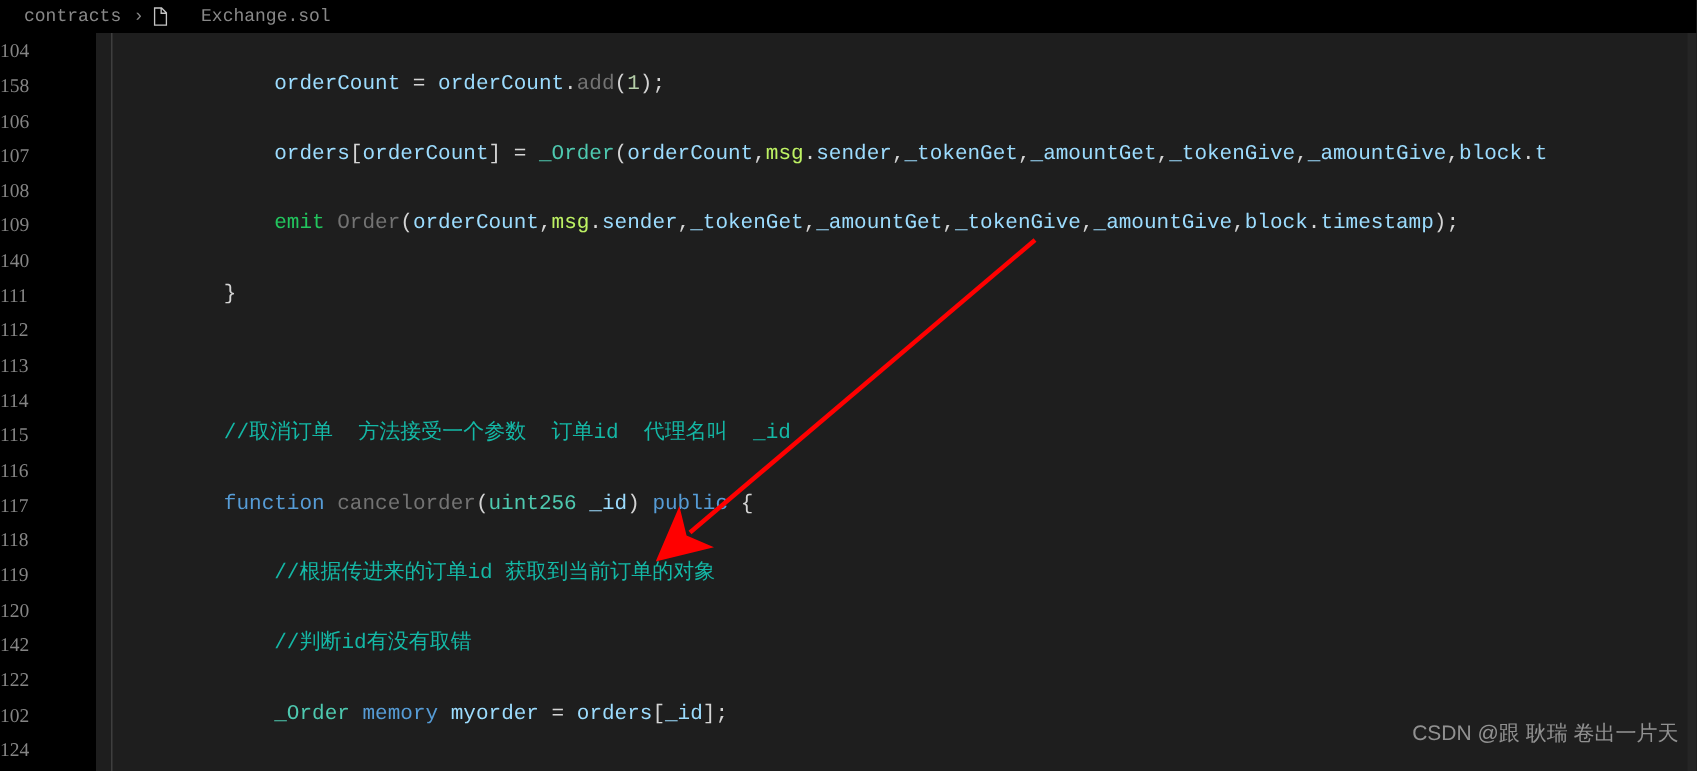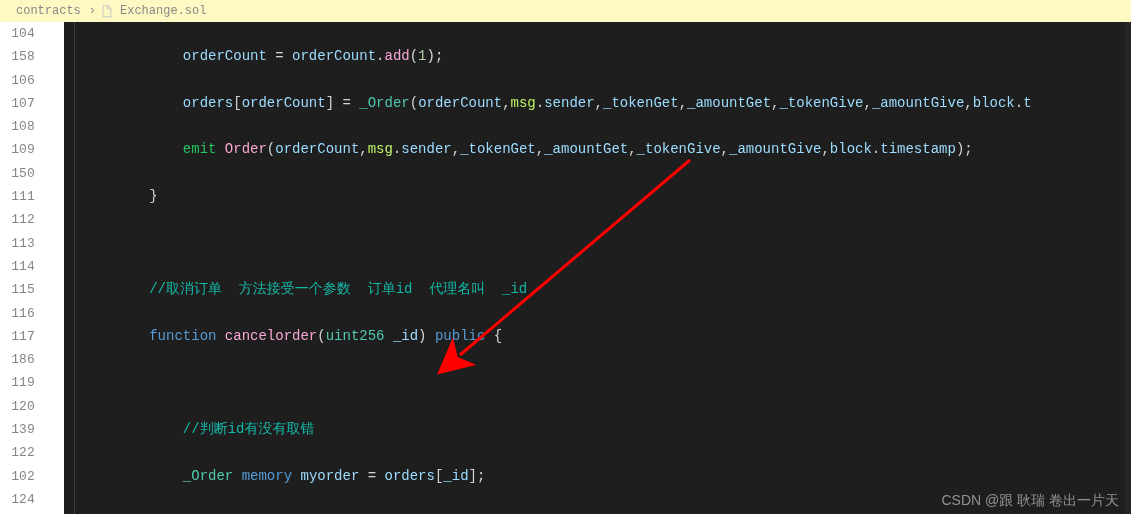--- a/index.html
+++ b/index.html
@@ -13,36 +13,37 @@
       height: 514px;
       position: relative;
     }
     .breadcrumb {
       height: 22px;
       display: flex;
       align-items: center;
       padding-left: 12px;
       font-size: 12px;
       color: #888;
-      background: #fef9c3;
+      background: #000000;
     }
     .breadcrumb span { margin: 0 4px; }
     .editor {
       display: flex;
       height: calc(100% - 22px);
     }
     .gutter {
       width: 64px;
-      text-align: center;
+      text-align: left;
       padding-right: 18px;
       color: #858585;
       user-select: none;
       font-size: 13px;
       line-height: 23.3px;
-      background: #ffffff;
+      background: #000000;
+      font-family: Liberation Serif, serif;
     }
     .gutter div { height: 23.3px; }
     .fold-line {
       position: absolute;
       left: 74px;
       top: 22px;
       width: 1px;
       height: 100%;
       background: #3e3e3e;
     }
@@ -51,32 +52,32 @@
       line-height: 23.3px;
       white-space: pre;
       font-size: 14px;
       padding-left: 18px;
     }
     .code-line { height: 23.3px; }
     .tk-comment { color: #14b8a6; }
     .tk-keyword { color: #569cd6; }
     .tk-keyword2 { color: #22c55e; }
     .tk-type { color: #4ec9b0; }
-    .tk-func { color: #f9a8d4; }
+    .tk-func { color: #737373; }
     .tk-var { color: #9cdcfe; }
     .tk-num { color: #b5cea8; }
     .tk-msg { color: #bef264; }
     .tk-sender { color: #9cdcfe; }
     .arrow {
       position: absolute;
       pointer-events: none;
     }
     .watermark {
       position: absolute;
-      bottom: 4px;
+      bottom: 16px;
       right: 12px;
       color: #b8b8b8;
       font-size: 14px;
       font-family: sans-serif;
       opacity: 0.75;
     }
     .minimap {
       position: absolute;
       right: 0;
       top: 22px;
@@ -87,58 +88,58 @@
   </style>
 </head>
 <body>
 
 <div class="breadcrumb">
   <span>contracts</span>
   <span>›</span>
   <svg width="14" height="14" viewBox="0 0 16 16">
       <path fill="#c5c5c5" d="M9 1H3v14h10V5L9 1zm0 1.5L11.5 5H9V2.5zM4 14V2h4v4h4v8H4z"></path>
     </svg>
-  <span style="margin-left:6px">Exchange.sol</span>
+  <span style="margin-left:20px">Exchange.sol</span>
 </div>
 
 <div class="fold-line"></div>
 
 <div class="editor">
   <div class="gutter">
     <div>104</div>
       <div>158</div>
       <div>106</div>
       <div>107</div>
       <div>108</div>
       <div>109</div>
-      <div>150</div>
+      <div>140</div>
       <div>111</div>
       <div>112</div>
       <div>113</div>
       <div>114</div>
       <div>115</div>
       <div>116</div>
       <div>117</div>
-      <div>186</div>
+      <div>118</div>
       <div>119</div>
       <div>120</div>
-      <div>139</div>
+      <div>142</div>
       <div>122</div>
       <div>102</div>
       <div>124</div>
   </div>
   <div class="code">
 <div class="code-line"><span>            </span><span class="tk-var">orderCount</span><span> = </span><span class="tk-var">orderCount</span><span>.</span><span class="tk-func">add</span><span>(</span><span class="tk-num">1</span><span>);</span></div>
 <div class="code-line"><span>            </span><span class="tk-var">orders</span><span>[</span><span class="tk-var">orderCount</span><span>]</span><span> = </span><span class="tk-type">_Order</span><span>(</span><span class="tk-var">orderCount</span><span>,</span><span class="tk-msg">msg</span><span>.</span><span class="tk-sender">sender</span><span>,</span><span class="tk-var">_tokenGet</span><span>,</span><span class="tk-var">_amountGet</span><span>,</span><span class="tk-var">_tokenGive</span><span>,</span><span class="tk-var">_amountGive</span><span>,</span><span class="tk-var">block</span><span>.</span><span class="tk-var">t</span></div>
 <div class="code-line"><span>            </span><span class="tk-keyword2">emit</span><span> </span><span class="tk-func">Order</span><span>(</span><span class="tk-var">orderCount</span><span>,</span><span class="tk-msg">msg</span><span>.</span><span class="tk-sender">sender</span><span>,</span><span class="tk-var">_tokenGet</span><span>,</span><span class="tk-var">_amountGet</span><span>,</span><span class="tk-var">_tokenGive</span><span>,</span><span class="tk-var">_amountGive</span><span>,</span><span class="tk-var">block</span><span>.</span><span class="tk-var">timestamp</span><span>);</span></div>
 <div class="code-line"><span>        </span><span>}</span></div>
 <div class="code-line"><span></span></div>
 <div class="code-line"><span>        </span><span class="tk-comment">//取消订单  方法接受一个参数  订单id  代理名叫  _id</span></div>
 <div class="code-line"><span>        </span><span class="tk-keyword">function</span><span> </span><span class="tk-func">cancelorder</span><span>(</span><span class="tk-type">uint256</span><span> </span><span class="tk-var">_id</span><span>)</span><span> </span><span class="tk-keyword">public</span><span> </span><span>{</span></div>
-<div class="code-line"><span>            </span></div>
+<div class="code-line"><span>            </span><span class="tk-comment">//根据传进来的订单id 获取到当前订单的对象</span></div>
 <div class="code-line"><span>            </span><span class="tk-comment">//判断id有没有取错</span></div>
 <div class="code-line"><span>            </span><span class="tk-type">_Order</span><span> </span><span class="tk-keyword">memory</span><span> </span><span class="tk-var">myorder</span><span> = </span><span class="tk-var">orders</span><span>[</span><span class="tk-var">_id</span><span>];</span></div>
 <div class="code-line"></div>
 
 
 
 
 
 
 

